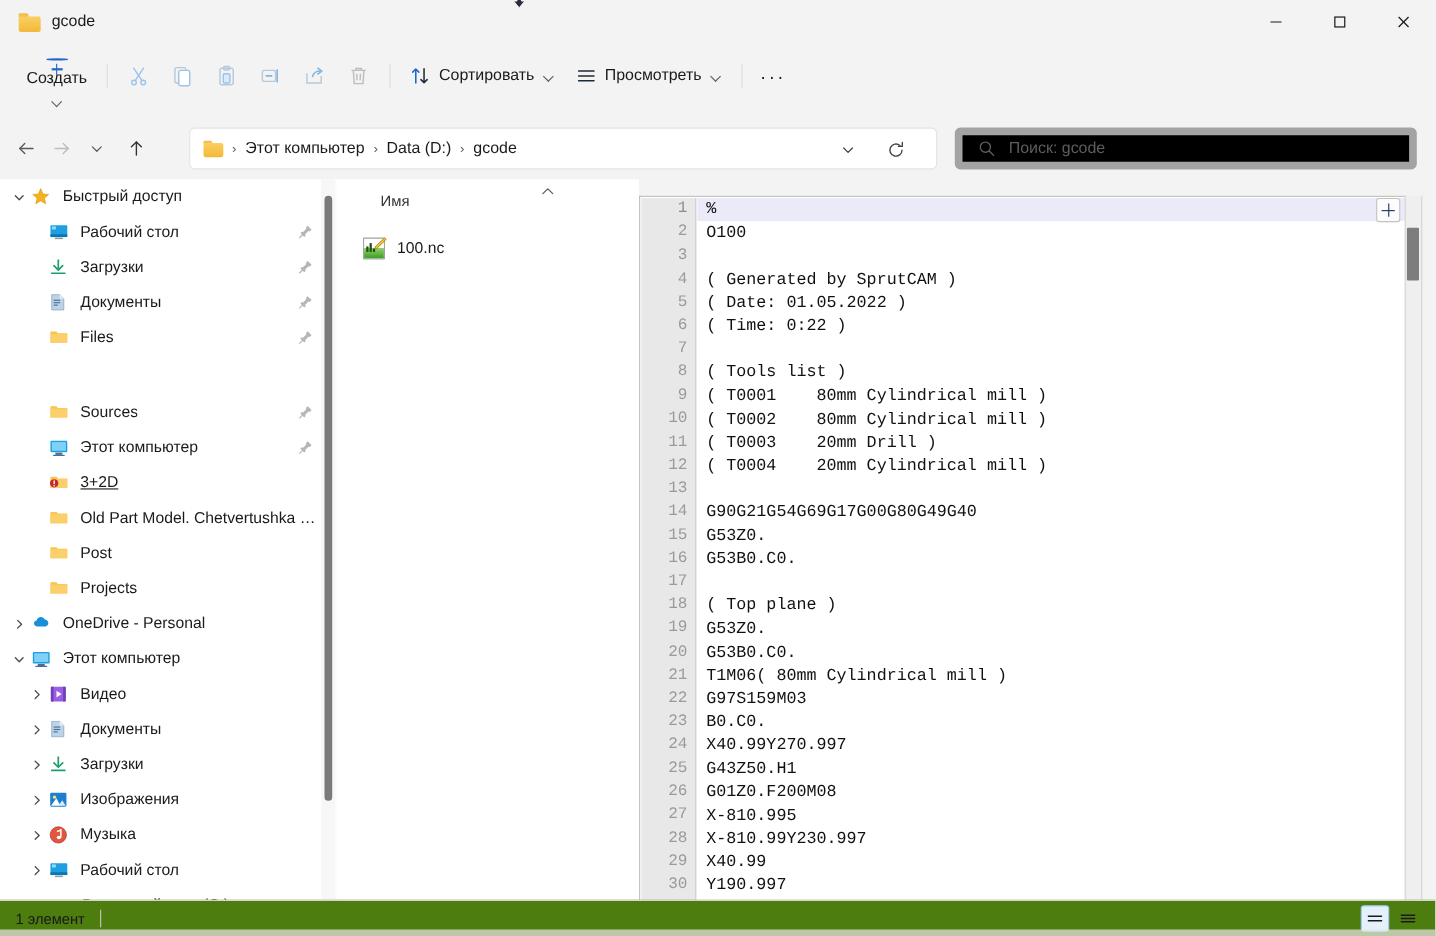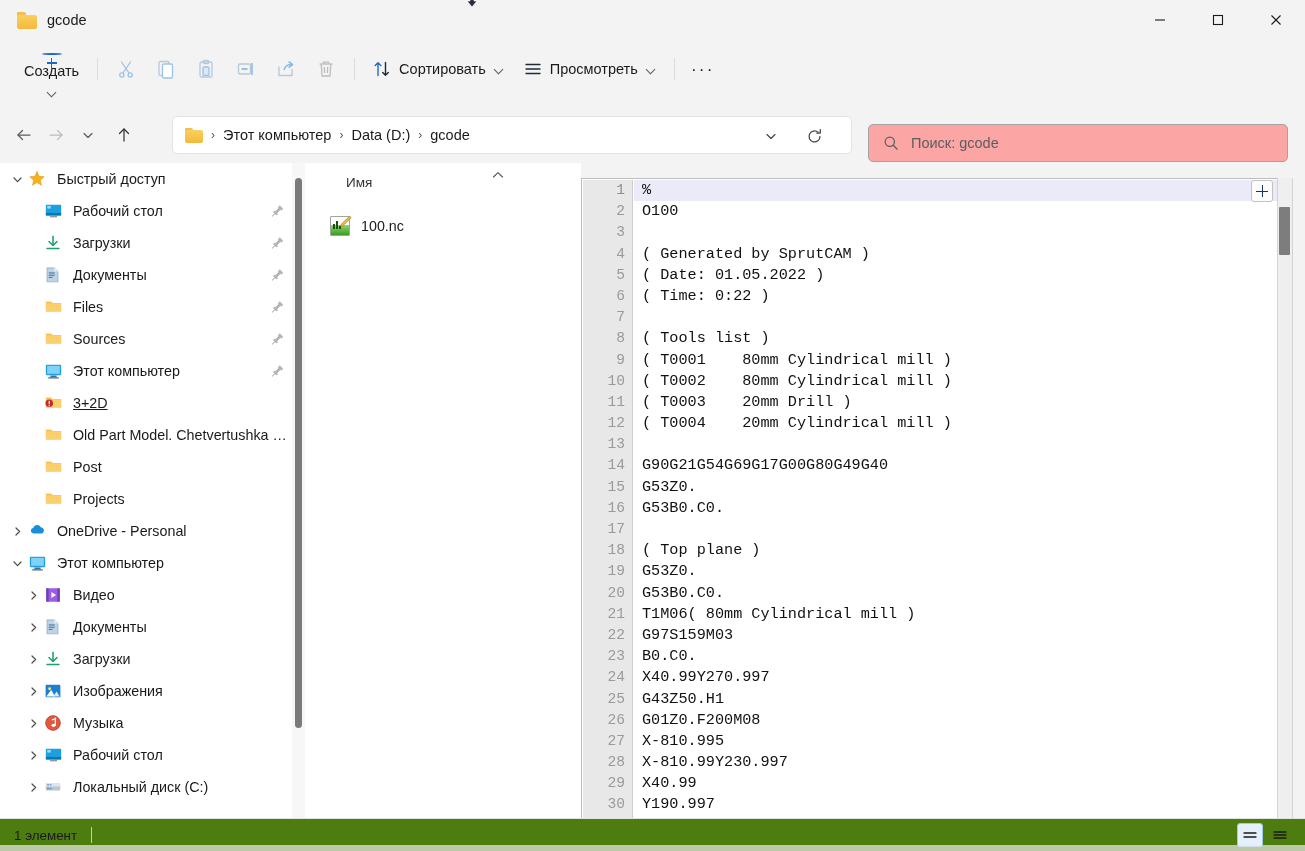--- a/index.html
+++ b/index.html
@@ -113,22 +113,22 @@
   .addr-chev {
     position:absolute; right: 70px; top: 9px; width: 20px; height: 20px;
     display:flex; align-items:center; justify-content:center;
   }
   .addr-refresh {
     position:absolute; right: 26px; top: 8px; width: 22px; height: 22px;
     display:flex; align-items:center; justify-content:center; color:#444;
   }
   .searchbox {
     position:absolute; left: 868px; top: 116px; width: 420px; height: 38px;
-    background:#fca5a5; border:1px solid #a3a3a3; border-radius: 5px;
-    display:flex; align-items:center; gap: 12px; padding-left: 14px; margin-top: 8px;
+    background:#000000; border:7px solid #a3a3a3; border-radius: 5px;
+    display:flex; align-items:center; gap: 12px; padding-left: 14px;
   }
   .searchbox .ph { font-size: 14.5px; color:#5d5d5d; }
 
   
   .navpane {
     position:absolute; left:0; top:163px; width: 306px; height: 655px;
     background:#fff; overflow:hidden;
   }
   .navitem {
     display:flex; align-items:center; height: 32px; font-size: 14.3px; color:#1a1a1a;
@@ -505,21 +505,21 @@
               <path d="M1,4 L7.5,4 L9,5.8 L19,5.8 L19,16 L1,16 Z" fill="#f8c64f"></path>
               <path d="M1,6.5 L19,6.5 L19,16 L1,16 Z" fill="#fbd06a"></path>
             </svg>
           </span>
           <span class="navlabel">Files</span>
           <span class="pin"><svg width="13" height="14" viewBox="0 0 14 14" fill="#8b8b8b">
               <path d="M9.4,0.8 L13.2,4.6 L11.4,6.4 L10.2,6 L7,9.2 L7.4,10.4 L6,11.8 L2.2,8 L3.6,6.6 L4.8,7 L8,3.8 L7.6,2.6 Z"></path>
               <line x1="5.6" y1="8.4" x2="1.2" y2="12.8" stroke="#8b8b8b" stroke-width="1.2"></line>
             </svg></span>
         </div>
-        <div class="navitem" style="margin-left: 22px;">
+        <div class="navitem" style="margin-left: 22px; margin-top: 36px;">
           <span class="exp empty"></span>
           <span class="navicon">
             <svg width="19" height="17" viewBox="0 0 20 20" style="display: block;">
               <path d="M1,4 L7.5,4 L9,5.8 L19,5.8 L19,16 L1,16 Z" fill="#f8c64f"></path>
               <path d="M1,6.5 L19,6.5 L19,16 L1,16 Z" fill="#fbd06a"></path>
             </svg>
           </span>
           <span class="navlabel">Sources</span>
           <span class="pin"><svg width="13" height="14" viewBox="0 0 14 14" fill="#8b8b8b">
               <path d="M9.4,0.8 L13.2,4.6 L11.4,6.4 L10.2,6 L7,9.2 L7.4,10.4 L6,11.8 L2.2,8 L3.6,6.6 L4.8,7 L8,3.8 L7.6,2.6 Z"></path>

